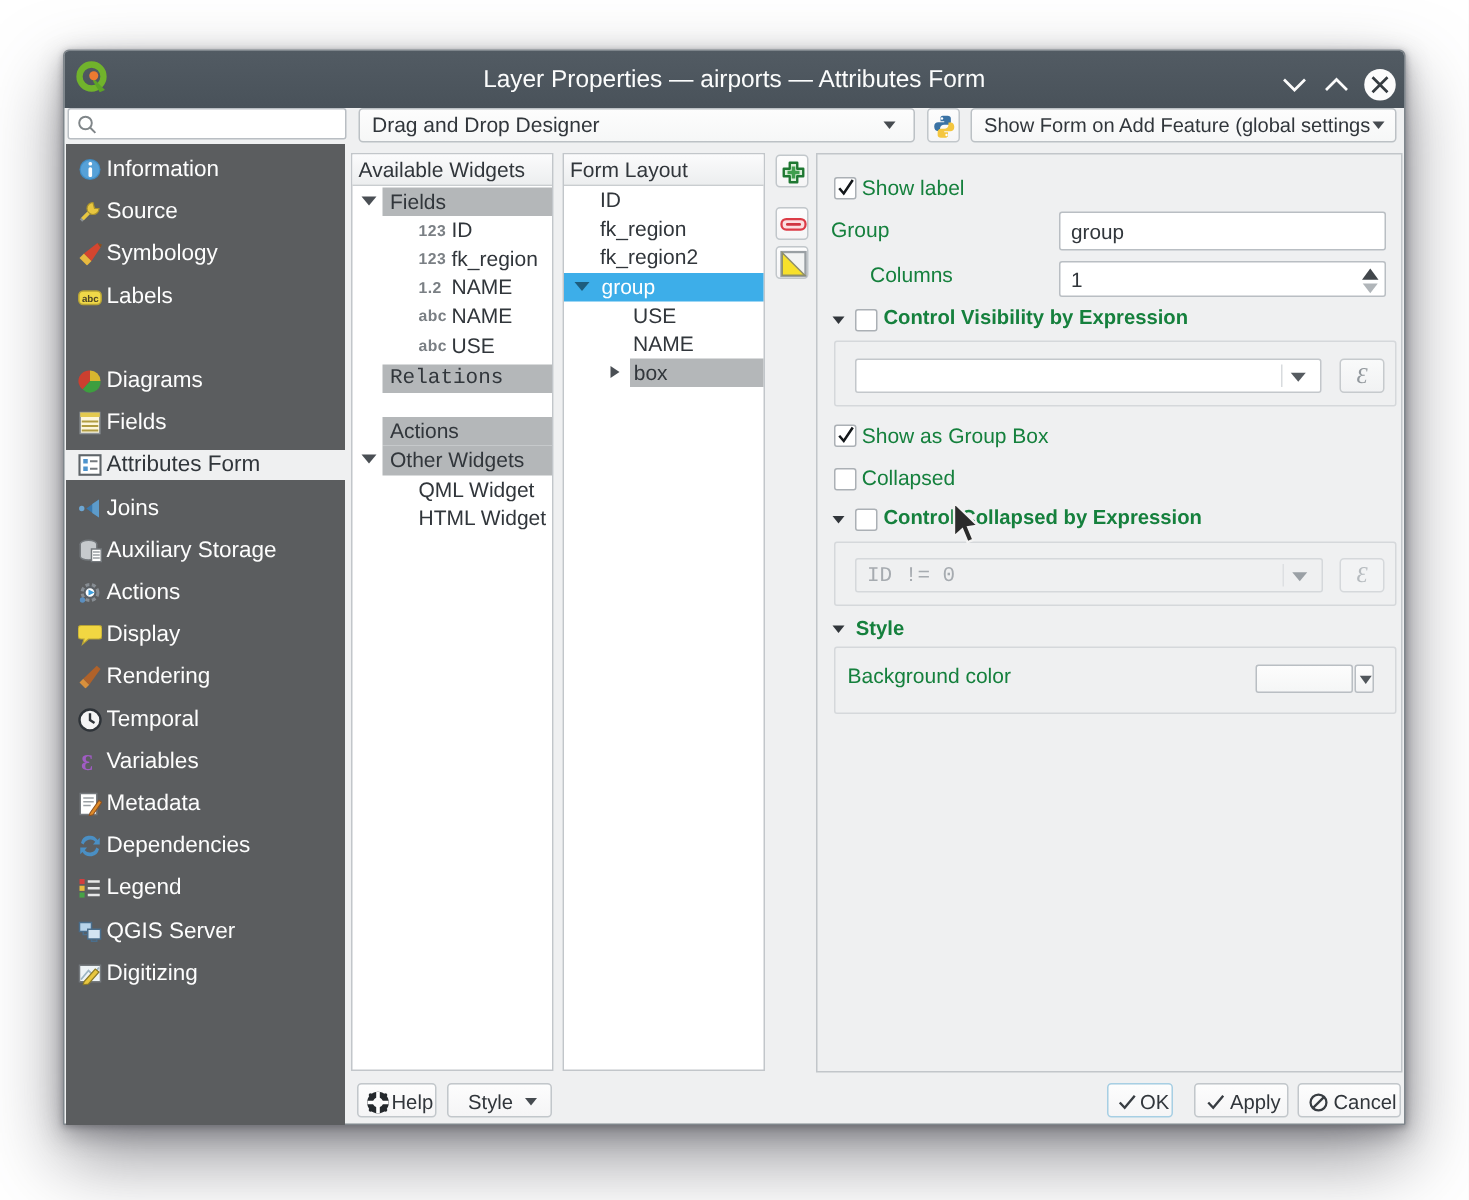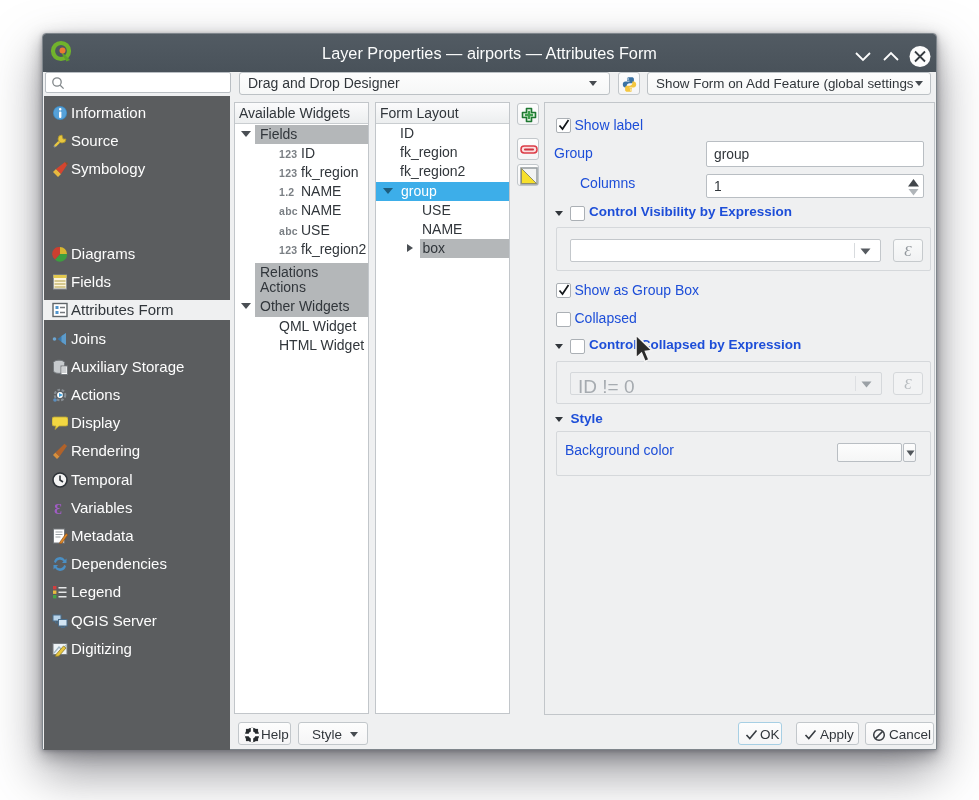--- a/index.html
+++ b/index.html
@@ -34,21 +34,21 @@
 .phead { position:absolute; left:0; top:0; right:0; height:21px; background:linear-gradient(#fbfbfc,#eceeef);
   border-bottom:1px solid #c9cdd0; font-size:14px; color:#31363b; line-height:20px; padding-left:4px; }
 .trow { position:absolute; left:0; right:0; height:19.2px; font-size:14px; color:#31363b; line-height:19px; white-space:nowrap; }
 .hl { position:absolute; top:0; bottom:0; right:0; background:#b4b7b9; }
 .bluehl { position:absolute; top:0; bottom:0; left:0; right:0; background:#3daee9; }
 .exp { position:absolute; top:6px; width:0; height:0; }
 .expdown { border-left:5px solid transparent; border-right:5px solid transparent; border-top:6px solid #4a4f54; }
 .expright { border-top:4.5px solid transparent; border-bottom:4.5px solid transparent; border-left:6px solid #4a4f54; top:5px; }
 .badge { font-weight:bold; color:#7a7f84; font-size:10.5px; letter-spacing:0.3px; }
 
-.lab { position:absolute; font-size:14px; color:#1d4ed8; white-space:nowrap; }
+.lab { position:absolute; font-size:14px; color:#15803d; white-space:nowrap; }
 .bold { font-weight:bold; font-size:13.5px; }
 .cb { position:absolute; width:15px; height:15px; background:#ffffff; border:1px solid #abb0b5; border-radius:2px; }
 .input { position:absolute; background:#ffffff; border:1px solid #b9bec3; border-radius:2px; font-size:13.8px; color:#31363b; }
 .gbox { position:absolute; border:1px solid #d5d8db; border-radius:2px; }
 .icombo { position:absolute; background:#ffffff; border:1px solid #c3c7cb; border-radius:2px; }
 .ebtn { position:absolute; background:linear-gradient(#f9fafa,#f1f2f3); border:1px solid #c6cacd; border-radius:3px;
   color:#92989d; font-size:15px; text-align:center; font-family:"Liberation Serif",serif; font-style:italic; }
 
 .btn { position:absolute; background:linear-gradient(#fdfdfd,#f5f5f6); border:1px solid #c2c7cb; border-radius:3px;
   font-size:13.5px; color:#31363b; text-align:center; }
@@ -116,20 +116,27 @@
           <span class="tx">Source</span>
         </div>
     <div class="srow" style="top:63.3px;">
           <svg class="ic" viewBox="0 0 16 16">
             <path d="M1 11 L6 16 L9 13 L4 8 Z" fill="#e8b93f"></path>
             <path d="M4 8 L9 13 L15 4 L13 1 Z" fill="#d4452f"></path>
             <path d="M13 1 L15 4 L16 2 Z" fill="#8c5120"></path>
           </svg>
           <span class="tx">Symbology</span>
         </div>
+    <div class="srow" style="top:91.5px;">
+          <svg class="ic" viewBox="0 0 16 16">
+            <rect x="0.5" y="4" width="15" height="9" rx="3" fill="#f0d848" stroke="#b7a336"></rect>
+            <text x="2.6" y="11" font-size="6.5" font-weight="bold" fill="#4c4426">abc</text>
+          </svg>
+          <span class="tx">Labels</span>
+        </div>
     <div class="srow" style="top:147.9px;">
           <svg class="ic" viewBox="0 0 16 16">
             <path d="M8 8 L8 1 A7 7 0 0 1 15 8 Z" fill="#d8b62f"></path>
             <path d="M8 8 L15 8 A7 7 0 0 1 3 13.5 Z" fill="#3d9e3f"></path>
             <path d="M8 8 L3 13.5 A7 7 0 0 1 8 1 Z" fill="#cc3f2f"></path>
           </svg>
           <span class="tx">Diagrams</span>
         </div>
     <div class="srow" style="top:176.1px;">
           <svg class="ic" viewBox="0 0 16 16">
@@ -267,21 +274,21 @@
           <span style="position:absolute;left:66px;">NAME</span>
         </div>
     <div class="trow" style="top:117.6px;">
           <span class="badge" style="position:absolute;left:44px;top:1px;">abc</span>
           <span style="position:absolute;left:66px;">USE</span>
         </div>
     <div class="trow" style="top:136.8px;">
           <span class="badge" style="position:absolute;left:44px;top:1px;">123</span>
           <span style="position:absolute;left:66px;">fk_region2</span>
         </div>
-    <div class="trow" style="top:160px;">
+    <div class="trow" style="top:140px;font-family:Liberation Mono, monospace;">
           <div class="hl" style="left:20px;"></div>
           <span style="position:absolute;left:25px;">Relations</span>
         </div>
     <div class="trow" style="top:175.2px;">
           <div class="hl" style="left:20px;"></div>
           <span style="position:absolute;left:25px;">Actions</span>
         </div>
     <div class="trow" style="top:194.4px;">
           <div class="hl" style="left:20px;"></div>
           <div class="exp expdown" style="left:6px;"></div>
@@ -380,21 +387,21 @@
           </svg>
         </div>
     <div class="lab" style="left:29.5px;top:179px;">Show as Group Box</div>
     <div class="cb" style="left:11px;top:209px;"></div>
     <div class="lab" style="left:29.5px;top:207px;">Collapsed</div>
     <div class="exp expdown" style="left:10px;top:241px;border-left-width:4.5px;border-right-width:4.5px;border-top-width:5.5px;border-top-color:#31363b;"></div>
     <div class="cb" style="left:25px;top:236px;"></div>
     <div class="lab bold" style="left:44px;top:234px;">Control Collapsed by Expression</div>
     <div class="gbox" style="left:11px;top:258px;width:375px;height:43px;">
       <div class="icombo" style="left:13px;top:10px;width:312px;height:23px;border-color:#d5d8db;background:#eff0f1;">
-        <span style="position:absolute;left:7px;top:3px;font-size:19px;color:#a6abb0;">ID != 0</span>
+        <span style="position:absolute;left:7px;top:3px;font-size:14px;color:#a6abb0;font-family:Liberation Mono, monospace;">ID != 0</span>
         <svg style="position:absolute;right:9px;top:8px;" width="11" height="8" viewBox="0 0 11 8">
               <path d="M 0.5 0.5 L 5.5 6.5 L 10.5 0.5 Z" fill="#9aa0a5"></path>
             </svg>
         <div style="position:absolute;right:25px;top:3px;bottom:3px;width:1px;background:#dddfe2;"></div>
       </div>
       <div class="ebtn" style="left:336px;top:10px;width:30px;height:23px;line-height:22px;color:#b6bbbf;border-color:#d5d8db;background:#f2f3f4;">Ɛ</div>
     </div>
     <div class="exp expdown" style="left:10px;top:314px;border-left-width:4.5px;border-right-width:4.5px;border-top-width:5.5px;border-top-color:#31363b;"></div>
     <div class="lab bold" style="left:25.5px;top:307.5px;">Style</div>
     <div class="gbox" style="left:11px;top:328px;width:375px;height:45px;">

